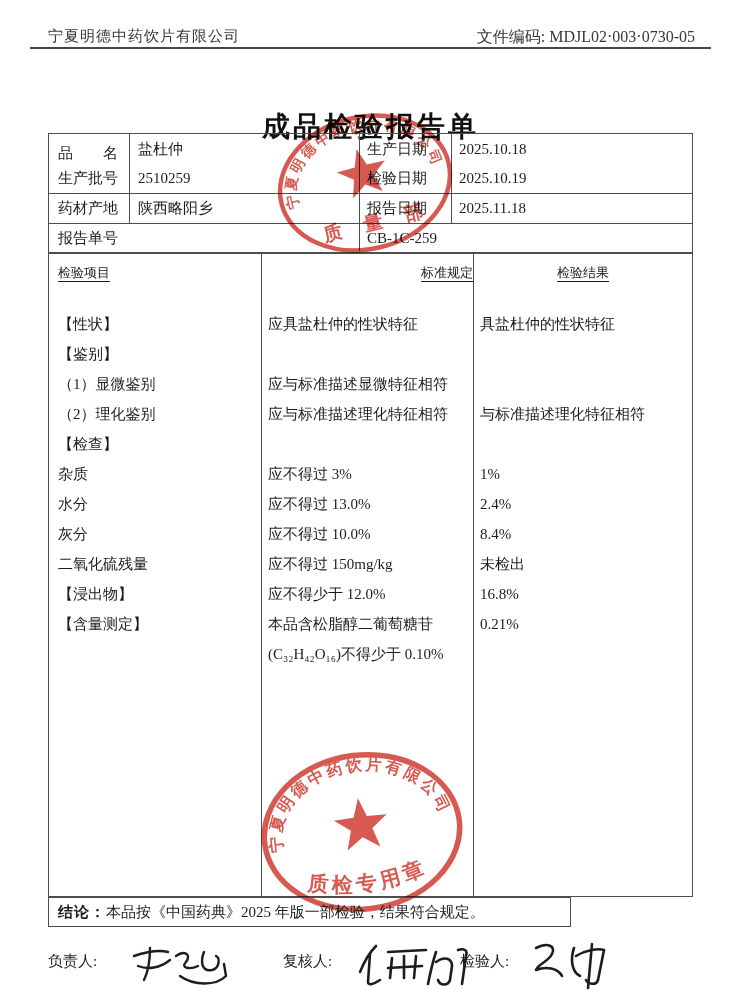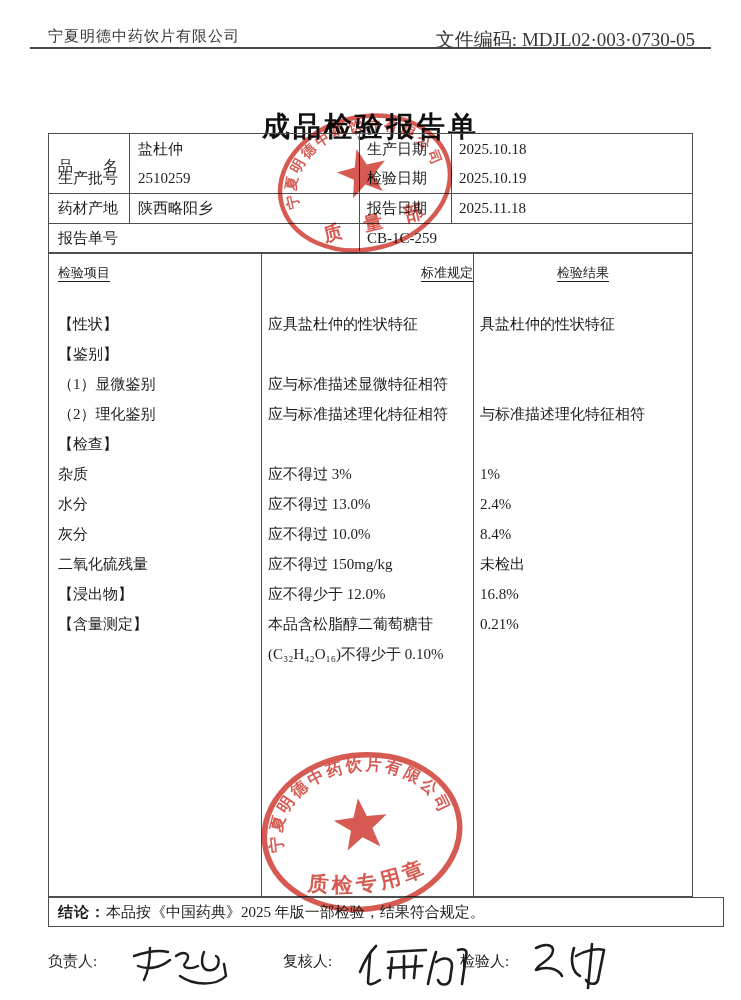--- a/index.html
+++ b/index.html
@@ -3,21 +3,21 @@
 <meta charset="utf-8">
 <style>
   html,body{margin:0;padding:0;background:#ffffff;}
   .sheet{
     position:relative;width:741px;height:1000px;background:#ffffff;
     font-family:"Liberation Serif","DejaVu Serif",serif;
     color:#1c1c1c;overflow:hidden;
   }
   
   .hdr-left{position:absolute;left:48px;top:27px;font-size:15px;color:#3b3734;letter-spacing:1px;}
-  .hdr-right{position:absolute;right:46px;top:27px;font-size:19px;color:#3b3734;}
+  .hdr-right{position:absolute;right:46px;top:27px;font-size:16px;color:#3b3734;}
   .hdr-rule{position:absolute;left:30px;top:47px;width:681px;height:0;border-top:2px solid #4a4644;}
   
   .title{position:absolute;left:0;top:84px;width:741px;text-align:center;
          font-size:28px;font-weight:bold;letter-spacing:3px;color:#111;margin-top:24px;}
   
   .t1{position:absolute;left:48px;top:133px;width:645px;height:120px;border:1.5px solid #4d4d4d;box-sizing:border-box;}
   .t1 .hline{position:absolute;left:0;width:100%;height:0;border-top:1.4px solid #4d4d4d;}
   .t1 .vline{position:absolute;top:0;width:0;border-left:1.4px solid #4d4d4d;}
   .cell{position:absolute;height:30px;line-height:30px;font-size:15px;white-space:nowrap;}
   
@@ -26,21 +26,21 @@
   .t2-head{position:absolute;top:8px;height:22px;line-height:22px;font-size:13px;
            text-decoration:underline;text-underline-offset:4px;}
   .t2-body{position:absolute;left:0;top:55px;width:100%;}
   .rrow{position:relative;height:30px;line-height:30px;font-size:15px;white-space:nowrap;}
   .c-item{position:absolute;left:9px;}
   .c-std{position:absolute;left:219px;}
   .c-res{position:absolute;left:431px;}
   
   .stamp{position:absolute;mix-blend-mode:multiply;opacity:0.86;}
   
-  .conc{position:absolute;left:48px;top:897px;width:676px;height:30px;line-height:29px;
+  .conc{position:absolute;left:48px;top:897px;width:523px;height:30px;line-height:29px;
         border:1.5px solid #4d4d4d;box-sizing:border-box;font-size:15px;padding-left:9px;white-space:nowrap;}
   .conc b{font-weight:bold;letter-spacing:1px;}
   
   .sigrow{position:absolute;left:0;top:938px;width:741px;height:60px;}
   .siglabel{position:absolute;top:14px;font-size:15px;}
   .sig-svg{position:absolute;}
 </style>
 </head>
 <body>
 
@@ -52,21 +52,21 @@
 
   <div class="title">成品检验报告单</div>
 
   <div class="t1">
     <div class="hline" style="top:58.5px"></div>
     <div class="hline" style="top:88.5px"></div>
     <div class="vline" style="left:80px;height:90px"></div>
     <div class="vline" style="left:310px;height:117px"></div>
     <div class="vline" style="left:402px;height:90px"></div>
 
-    <div class="cell" style="left:9px;top:17px">品　　名</div>
+    <div class="cell" style="left:9px;top:4px">品　　名</div>
     <div class="cell" style="left:89px;top:0">盐杜仲</div>
     <div class="cell" style="left:318px;top:0">生产日期</div>
     <div class="cell" style="left:410px;top:0">2025.10.18</div>
 
     <div class="cell" style="left:9px;top:29px">生产批号</div>
     <div class="cell" style="left:89px;top:29px">2510259</div>
     <div class="cell" style="left:318px;top:29px">检验日期</div>
     <div class="cell" style="left:410px;top:29px">2025.10.19</div>
 
     <div class="cell" style="left:9px;top:59px">药材产地</div>

